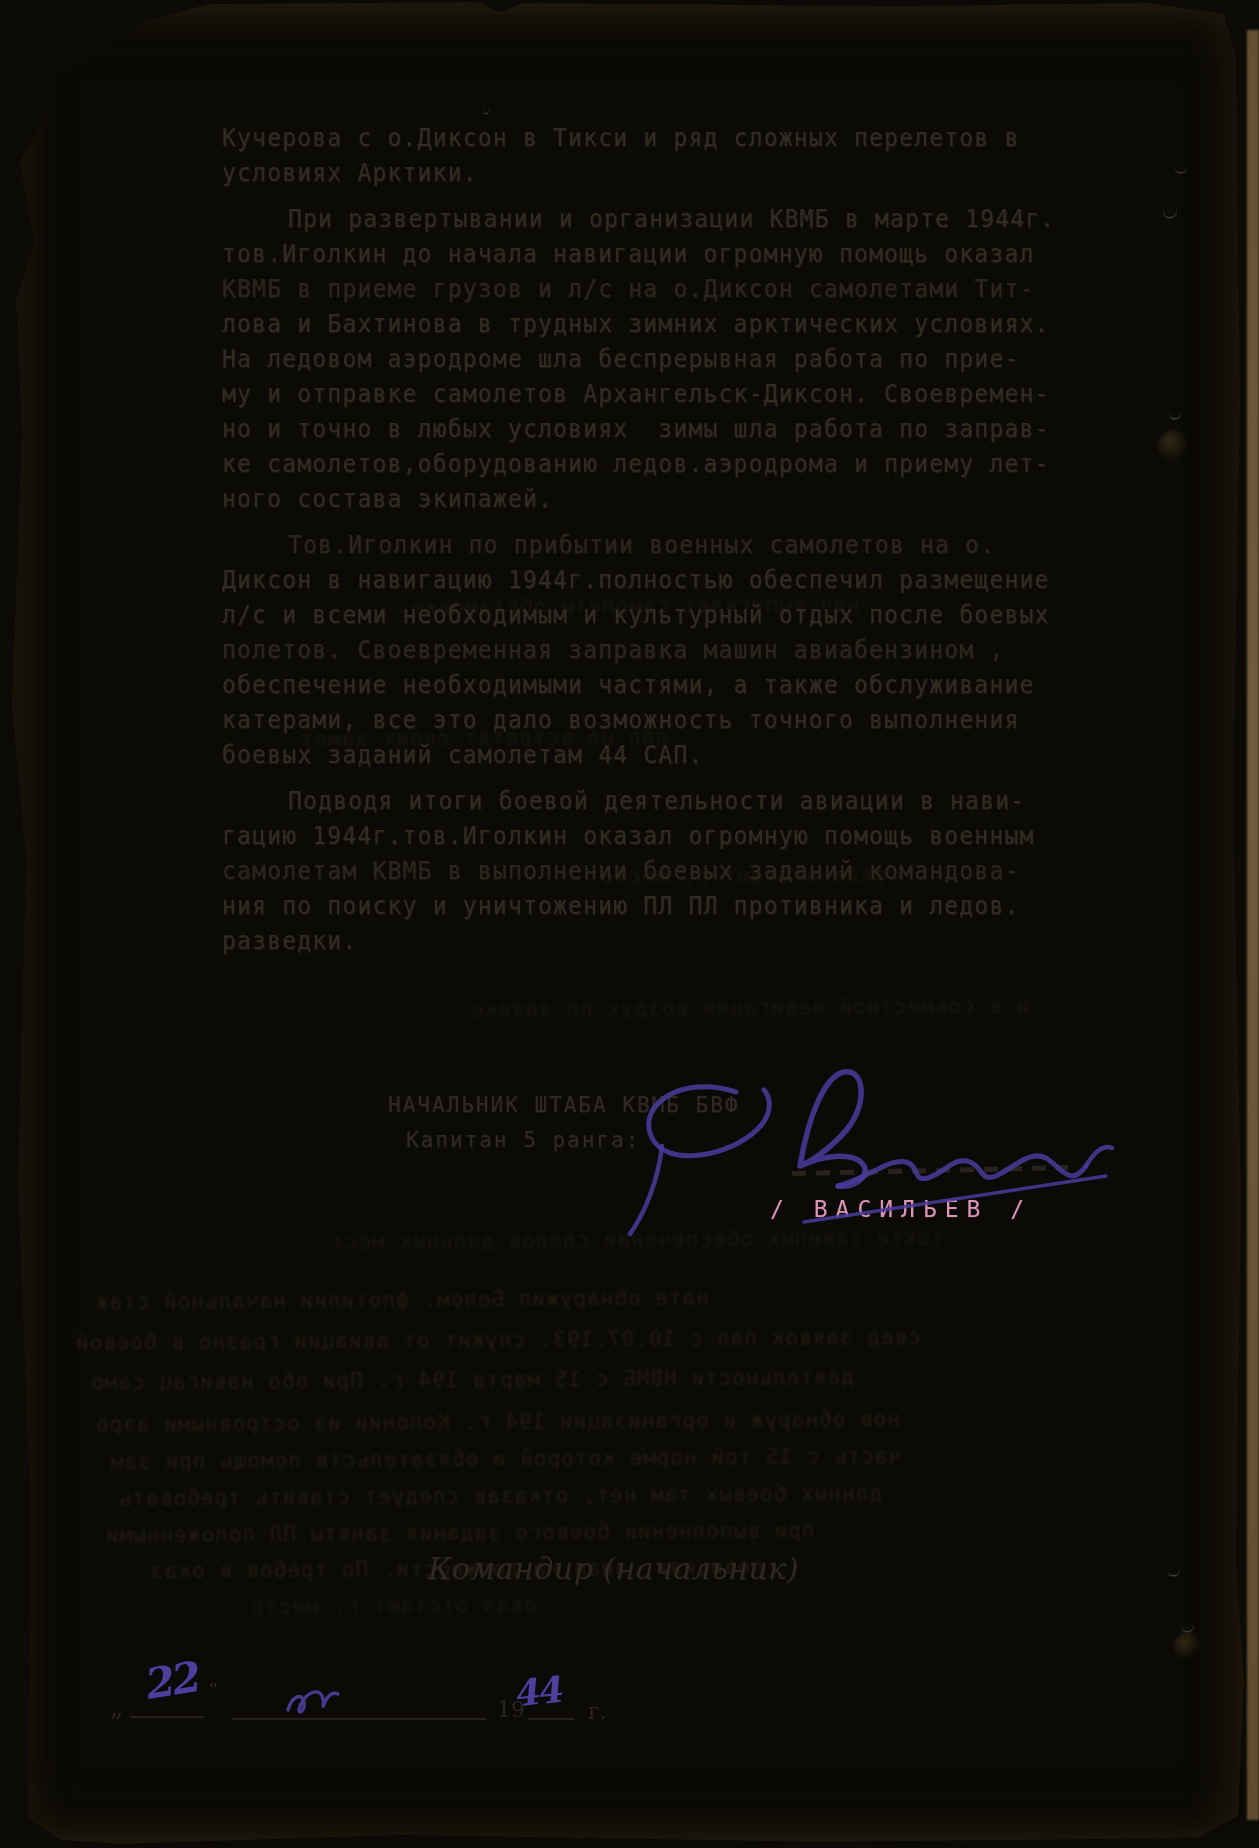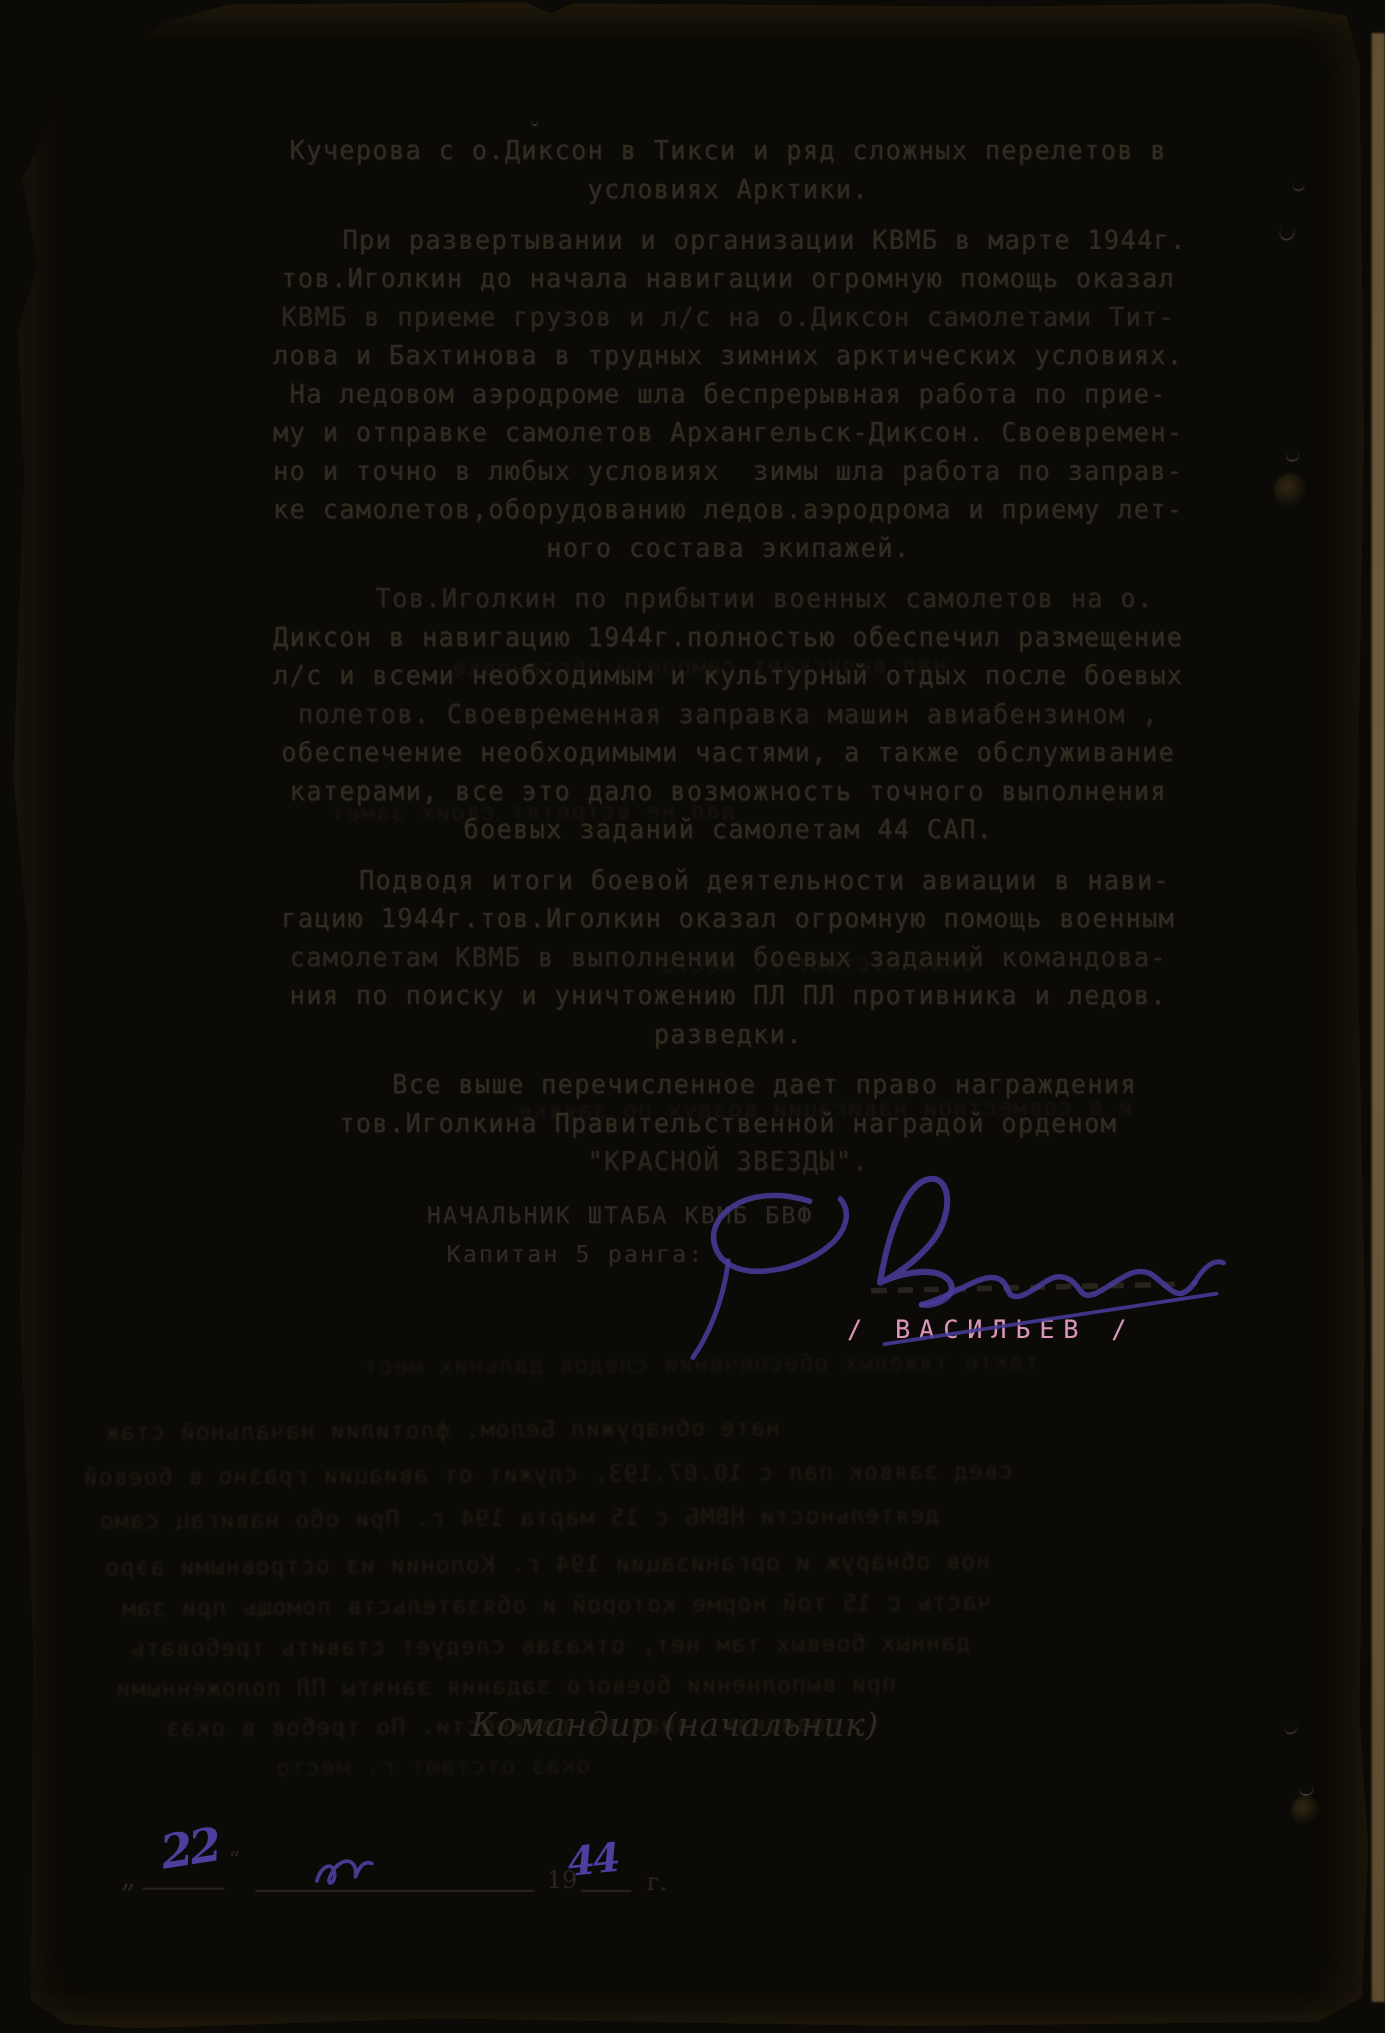--- a/index.html
+++ b/index.html
@@ -26,21 +26,21 @@
       34px 242px,20px 162px,42px 118px);
     box-shadow:inset 0 0 70px rgba(80,60,25,.35), inset -25px 0 45px rgba(70,50,20,.28),
                inset 25px 0 45px rgba(70,50,20,.22);
   }
   
   .page-sliver{position:absolute;right:0;top:30px;width:12px;height:1790px;
     background:linear-gradient(180deg,#93764a,#a5895a 40%,#8d7044);opacity:.65;
     filter:blur(1px);}
 
   
-  .doc-body{position:absolute;left:222px;top:120px;width:880px;text-align:center;}
+  .doc-body{position:absolute;left:222px;top:120px;width:880px;}
   .tl{white-space:pre;font-size:23px;line-height:35px;letter-spacing:1.2px;
       color:#342e23;
       text-shadow:.7px .8px .8px rgba(52,46,35,.55), -.4px -.2px .6px rgba(52,46,35,.30);
       transform:scaleY(1.04);transform-origin:left top;opacity:.93;}
   .tl.fade{opacity:.8;}
   .para{margin:0 0 11px 0;}
   .para .ind{padding-left:66px;}
 
   
   .sigline{position:absolute;white-space:pre;color:#36302a;
@@ -125,25 +125,20 @@
     <div class="tl">катерами, все это дало возможность точного выполнения</div>
     <div class="tl">боевых заданий самолетам 44 САП.</div>
   </div>
   <div class="para">
     <div class="tl ind">Подводя итоги боевой деятельности авиации в нави-</div>
     <div class="tl">гацию 1944г.тов.Иголкин оказал огромную помощь военным</div>
     <div class="tl fade">самолетам КВМБ в выполнении боевых заданий командова-</div>
     <div class="tl">ния по поиску и уничтожению ПЛ ПЛ противника и ледов.</div>
     <div class="tl">разведки.</div>
   </div>
-  <div class="para">
-    <div class="tl ind">Все выше перечисленное дает право награждения</div>
-    <div class="tl">тов.Иголкина Правительственной наградой орденом</div>
-    <div class="tl fade">"КРАСНОЙ ЗВЕЗДЫ".</div>
-  </div>
 </div>
 
 <div class="sigline" style="left:388px;top:1093px;">НАЧАЛЬНИК ШТАБА КВМБ БВФ</div>
 <div class="sigline" style="left:406px;top:1128px;">Капитан 5 ранга:</div>
 <div class="dashrow"></div>
 <div class="signame">/ ВАСИЛЬЕВ /</div>
 
 <svg class="sig-svg" width="500" height="210" viewBox="0 0 500 210">
   <g fill="none" stroke="#4a3c9c" stroke-linecap="round" stroke-opacity="0.85">
 

